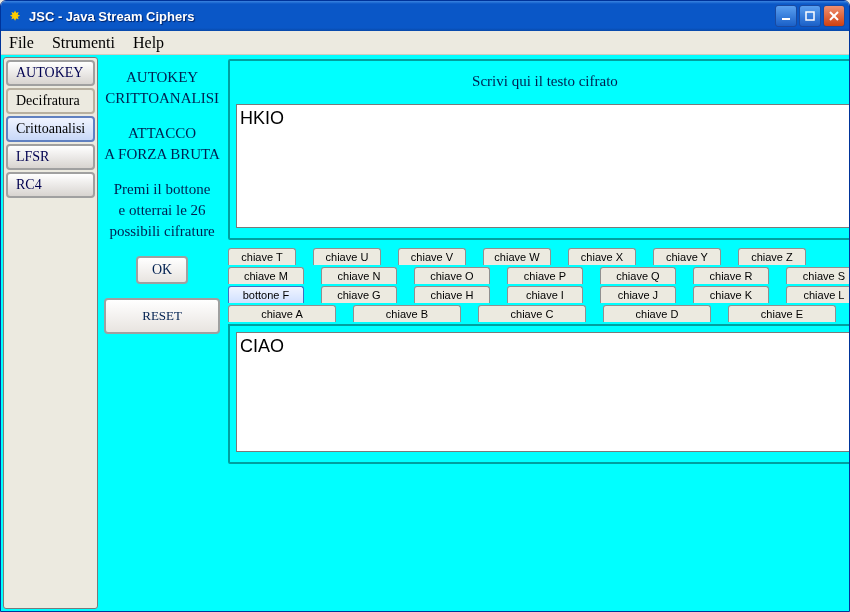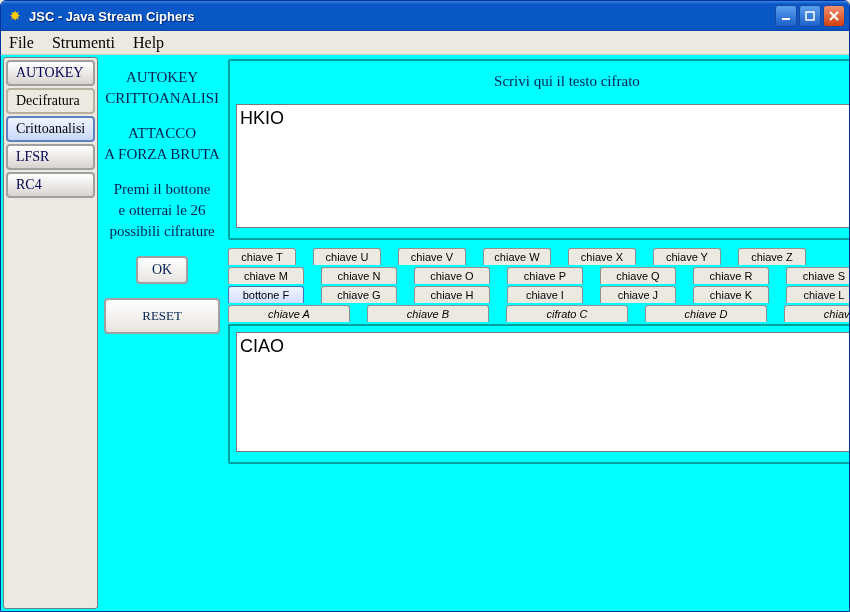--- a/index.html
+++ b/index.html
@@ -174,21 +174,21 @@
     padding: 2px 0;
     background: #eceae0;
     border: 1px solid #909090;
     border-bottom: none;
     border-radius: 3px 3px 0 0;
     text-align: center;
   }
   .tabrow.top .tab { width: 68px; }
   .tabrow.mid .tab { width: 76px; }
   .tabrow.sel .tab { width: 76px; }
-  .tabrow.bottom .tab { width: 122px; font-style: italic; }
+  .tabrow.bottom .tab { width: 108px; }
   .tab.active {
     background: linear-gradient(to bottom,#f0f4ff,#d0e0ff);
     border-color: #4070c0;
   }
 </style>
 </head>
 <body>
 
 <div class="window">
   <div class="titlebar">
@@ -279,21 +279,21 @@
           <div class="tab">chiave G</div>
           <div class="tab">chiave H</div>
           <div class="tab">chiave I</div>
           <div class="tab">chiave J</div>
           <div class="tab">chiave K</div>
           <div class="tab">chiave L</div>
         </div>
         <div class="tabrow bottom">
           <div class="tab">chiave A</div>
           <div class="tab">chiave B</div>
-          <div class="tab">cifrato C</div>
+          <div class="tab">chiave C</div>
           <div class="tab">chiave D</div>
           <div class="tab">chiave E</div>
         </div>
 
         <div class="panel bottom" style="border-top-left-radius:0;">
           <textarea class="output" readonly="" style="">CIAO</textarea>
         </div>
       </div>
 
     </div>

